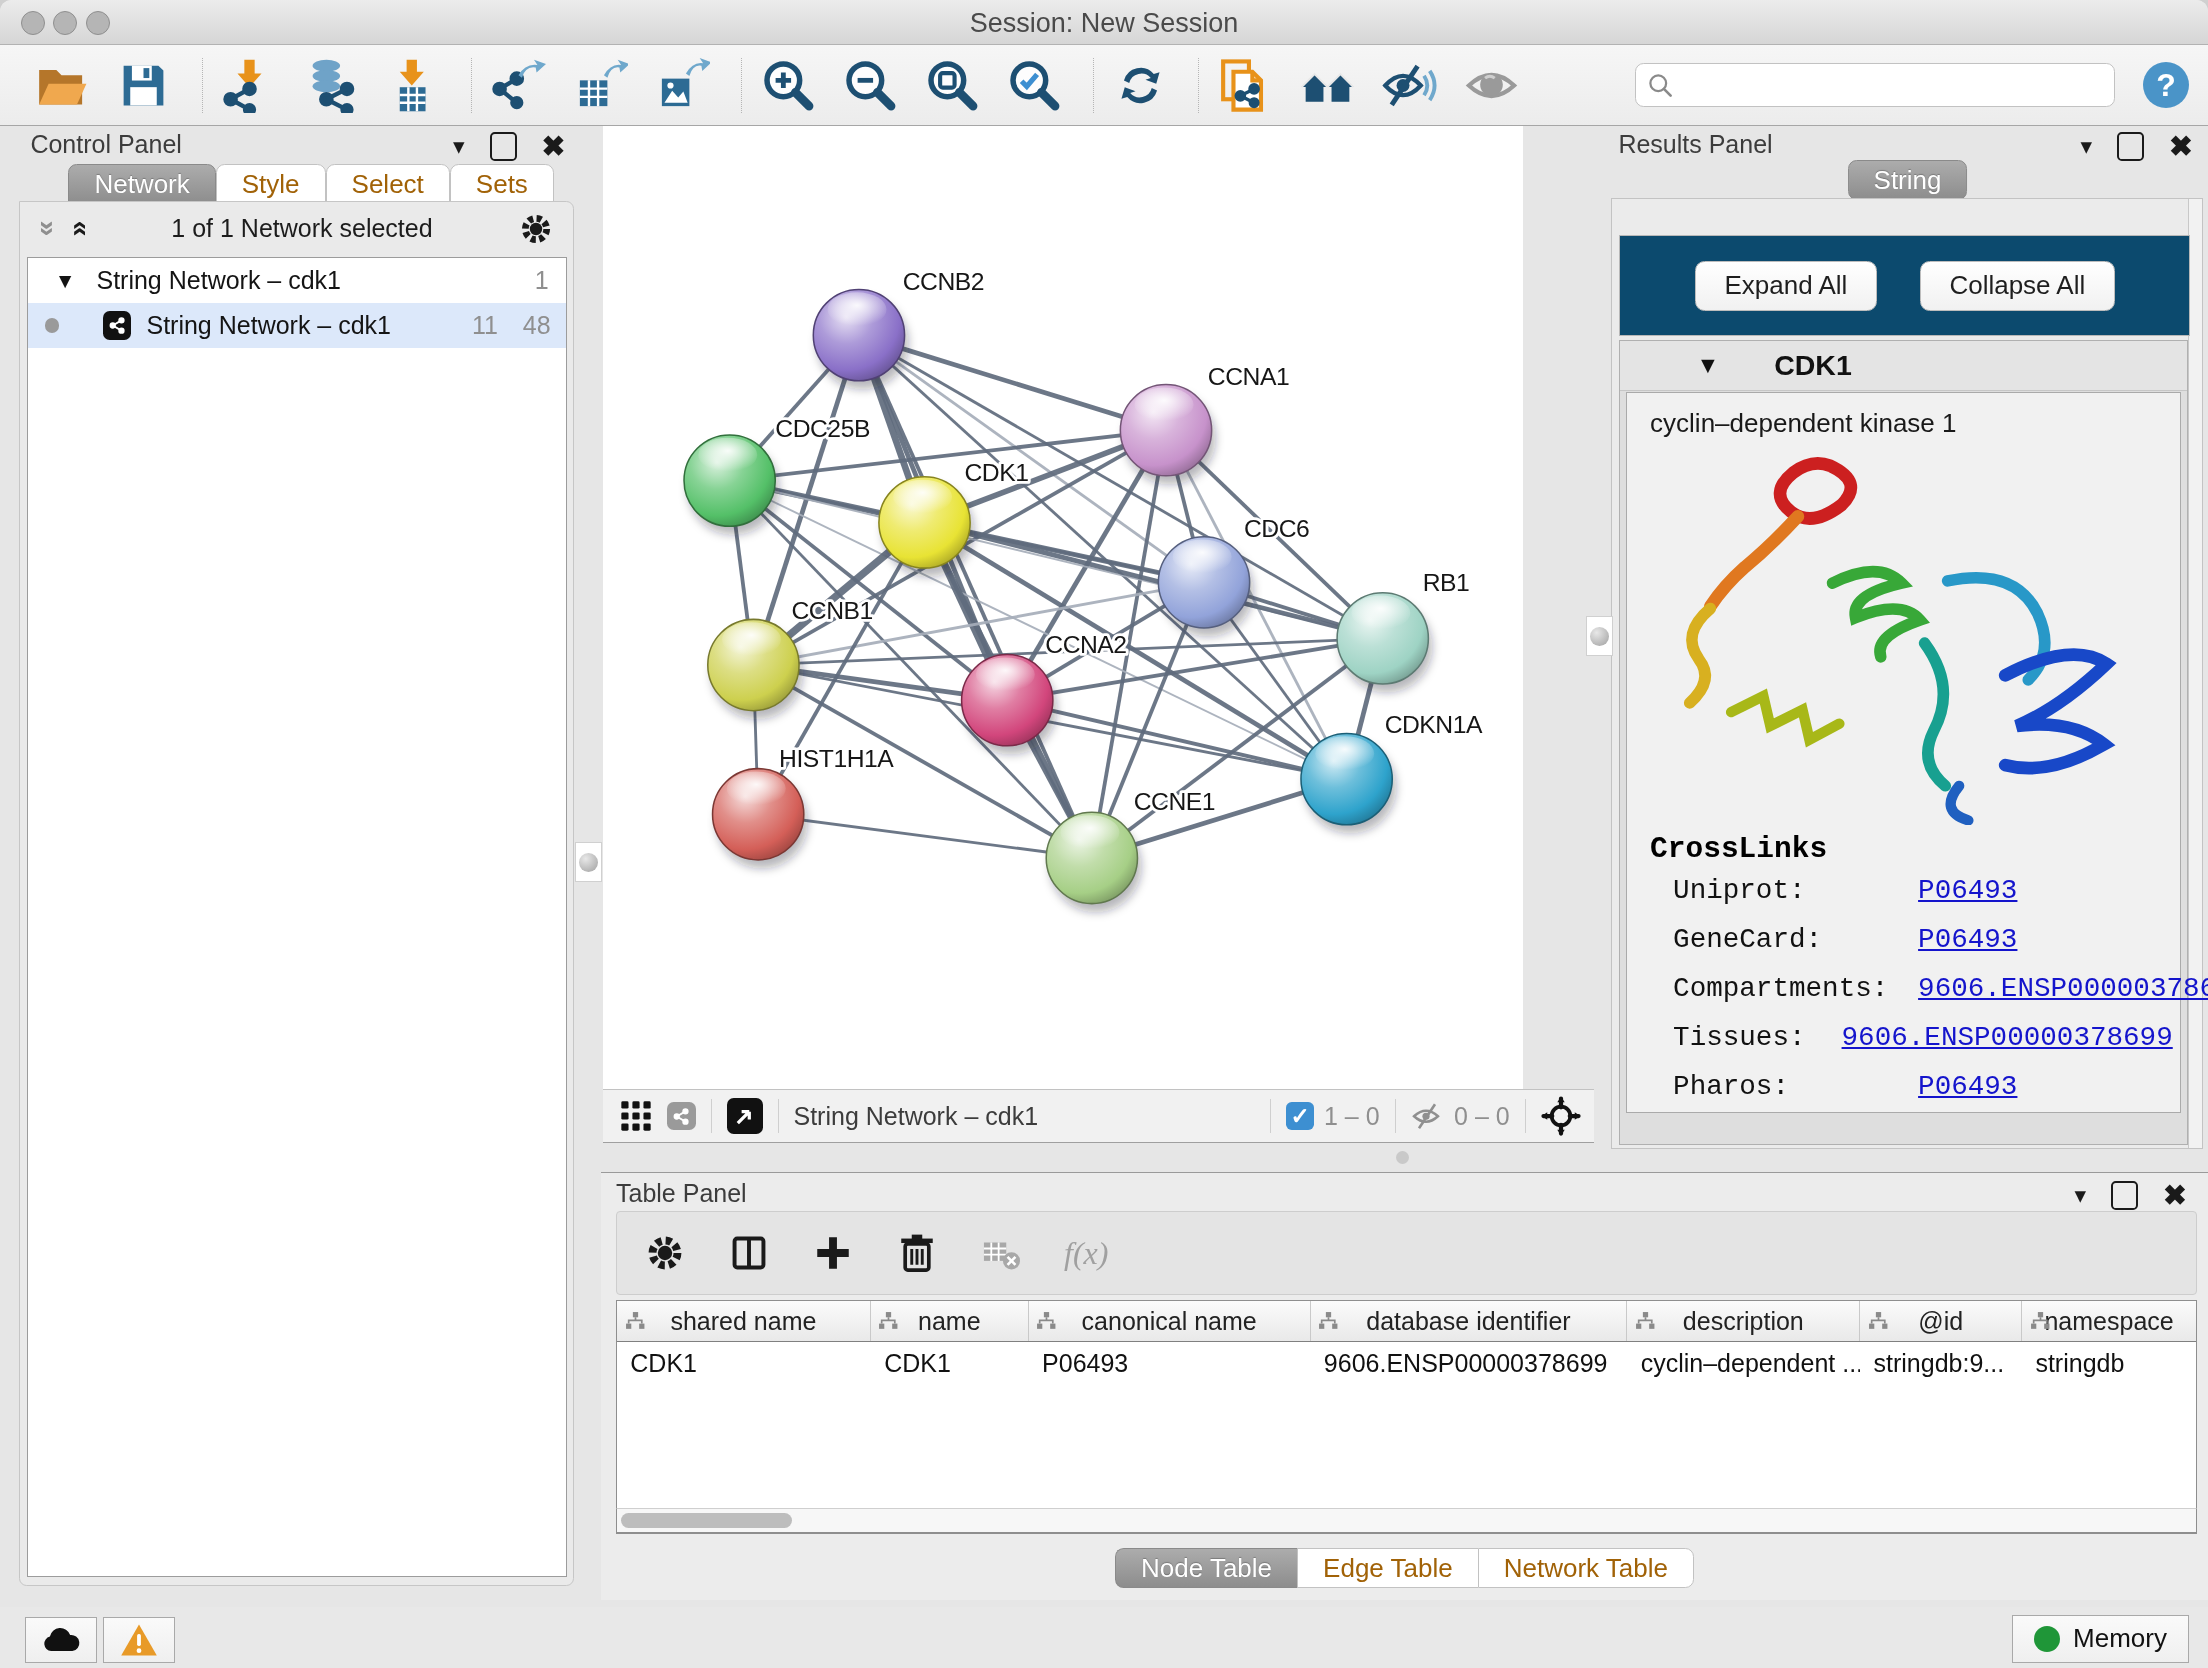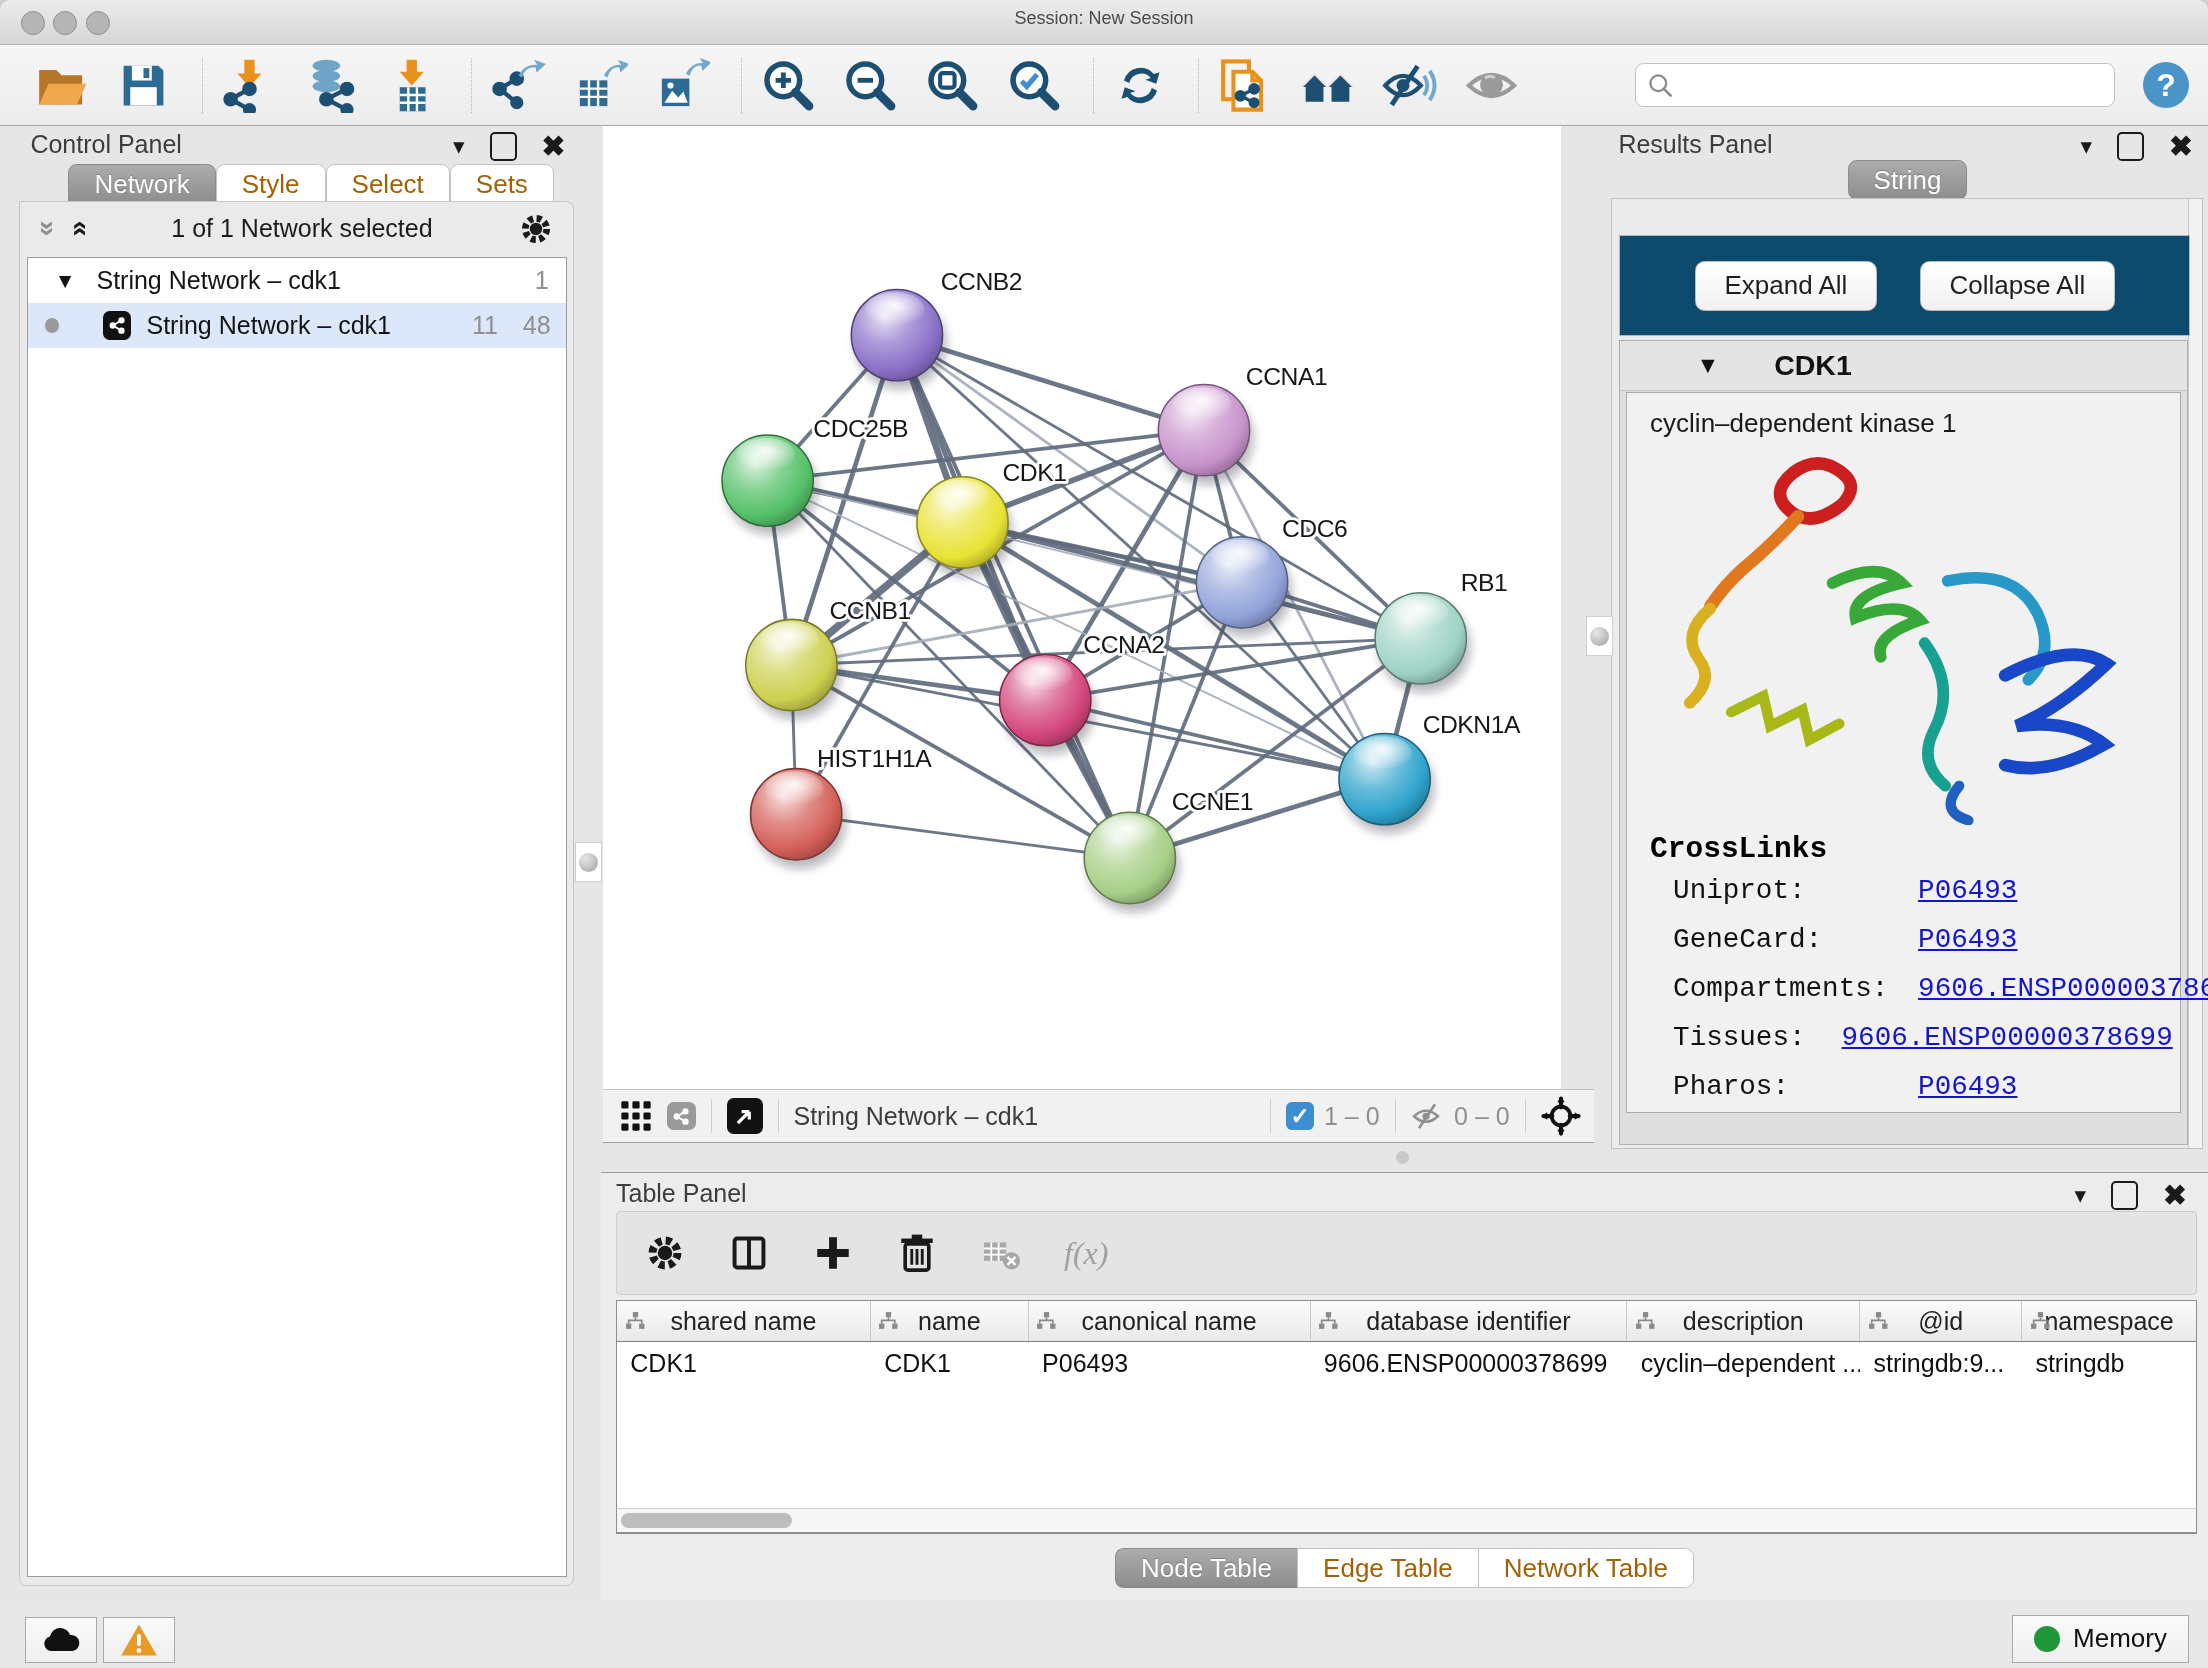--- a/index.html
+++ b/index.html
@@ -1,20 +1,20 @@
 <!DOCTYPE html>
 <html style="font-size:15px"><head>
 <meta charset="utf-8">
 <style>
   html,body{margin:0;padding:0;background:#d0d0d0;font-family:"Liberation Sans",sans-serif;}
   #app{position:relative;width:2208px;height:1668px;background:#e6e6e6;overflow:hidden;border-radius:11.4px 11.4px 0 0;}
   
   .titlebar{position:absolute;left:0;top:0;width:2208px;height:44px;background:linear-gradient(#ececec,#d6d6d6);border-bottom:1px solid #b2b2b2;border-radius:11.4px 11.4px 0 0;}
   .tlight{position:absolute;top:10.5px;width:22px;height:22px;border-radius:50%;background:#b5b5b5;border:1px solid #8f8f8f;}
-  .wtitle{position:absolute;left:0;right:0;top:7.6px;text-align:center;font-size:18px;color:#4a4a4a;}
+  .wtitle{position:absolute;left:0;right:0;top:7.6px;text-align:center;font-size:27px;color:#4a4a4a;}
   
   .toolbar{position:absolute;left:0;top:45px;width:2208px;height:81px;background:linear-gradient(#f6f6f6,#ececec);border-bottom:1px solid #a6a6a6;display:flex;align-items:center;padding-left:32px;box-sizing:border-box;}
   .tbtn{width:59px;height:59px;display:flex;align-items:center;justify-content:center;margin-right:23px;}
   .tsep{width:0;height:55px;border-left:1.9px dotted #b5b5b5;margin:0 17px 0 5.7px;}
   .searchbox{margin-left:auto;width:480px;height:44px;background:#fff;border:1px solid #c2c2c2;border-radius:8.6px;display:flex;align-items:center;padding:0 11.4px;box-sizing:border-box;margin-right:28.5px;}
   .searchbox svg{margin-right:7.6px;}
   .searchbox input{border:none;outline:none;flex:1;font-size:25px;font-family:"Liberation Sans",sans-serif;background:transparent;}
   .helpbtn{width:46px;height:46px;border-radius:50%;background:#4a94c8;color:#fff;font-size:32px;font-weight:bold;display:flex;align-items:center;justify-content:center;margin-right:19px;}
   
   .phead{position:absolute;font-size:25px;color:#3c3c3c;}
@@ -33,21 +33,21 @@
   .chev{display:inline-block;font-size:28.5px;font-weight:bold;transform:rotate(90deg);}
   .chev.up{transform:rotate(-90deg);}
   .cp-statustext{flex:1;text-align:center;font-size:25px;color:#1c1c1c;}
   .cp-list{position:absolute;left:6.7px;top:55px;width:540px;height:1320px;background:#fff;border:1px solid #9c9c9c;box-sizing:border-box;}
   .tree-row{position:relative;height:45px;display:flex;align-items:center;font-size:25px;color:#141414;}
   .tree-row.sel{background:#dce8fa;}
   .tree-count{color:#8f8f8f;}
   .share-badge{width:28.5px;height:28.5px;border-radius:6.7px;background:#111;display:flex;align-items:center;justify-content:center;}
   .graydot{width:14.3px;height:14.3px;border-radius:50%;background:#9a9a9a;}
   
-  .netcanvas{position:absolute;left:603px;top:126px;width:920px;height:963px;background:#fff;padding-left:38px;}
+  .netcanvas{position:absolute;left:603px;top:126px;width:920px;height:963px;background:#fff;}
   .nlabel{font-size:26px;letter-spacing:-0.5px;fill:#161616;paint-order:stroke;stroke:#ffffff;stroke-width:6px;stroke-linejoin:round;font-weight:500;}
   .nettb{position:absolute;left:603px;top:1089px;width:991px;height:54px;background:#f1f1f1;border-top:1px solid #c2c2c2;border-bottom:1.9px solid #9f9f9f;display:flex;align-items:center;box-sizing:border-box;}
   .nettb .vsep{width:0;height:34px;border-left:1px solid #cfcfcf;margin:0 15px;}
   .net-name{font-size:25px;color:#3c3c3c;}
   .cnt{font-size:25px;color:#8f8f8f;margin-left:9.5px;}
   .chkbox{width:28.5px;height:28.5px;background:#3d8fd1;border-radius:5.7px;color:#fff;font-size:23px;font-weight:bold;display:flex;align-items:center;justify-content:center;}
   
   .rpanel{position:absolute;left:1607px;top:126px;width:601px;height:1023px;}
   .rp-tab{position:absolute;left:50%;transform:translateX(-50%);top:34px;}
   .rp-body{position:absolute;left:3.8px;top:72px;width:592px;height:951px;background:#ebebeb;border:1px solid #c3c3c3;box-sizing:border-box;}

